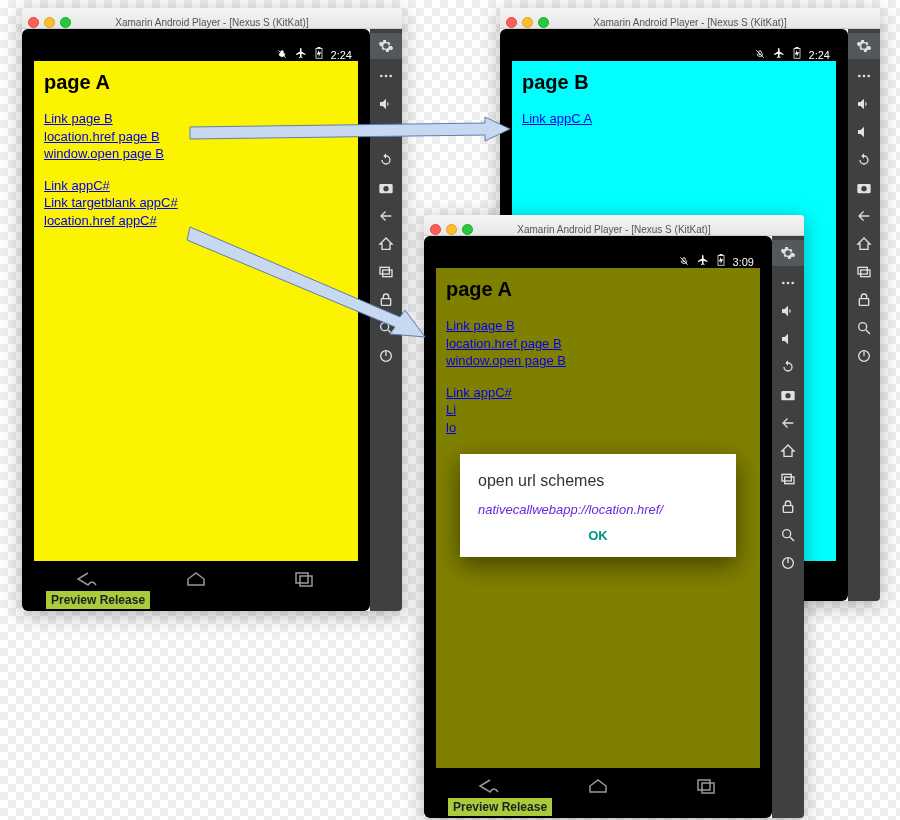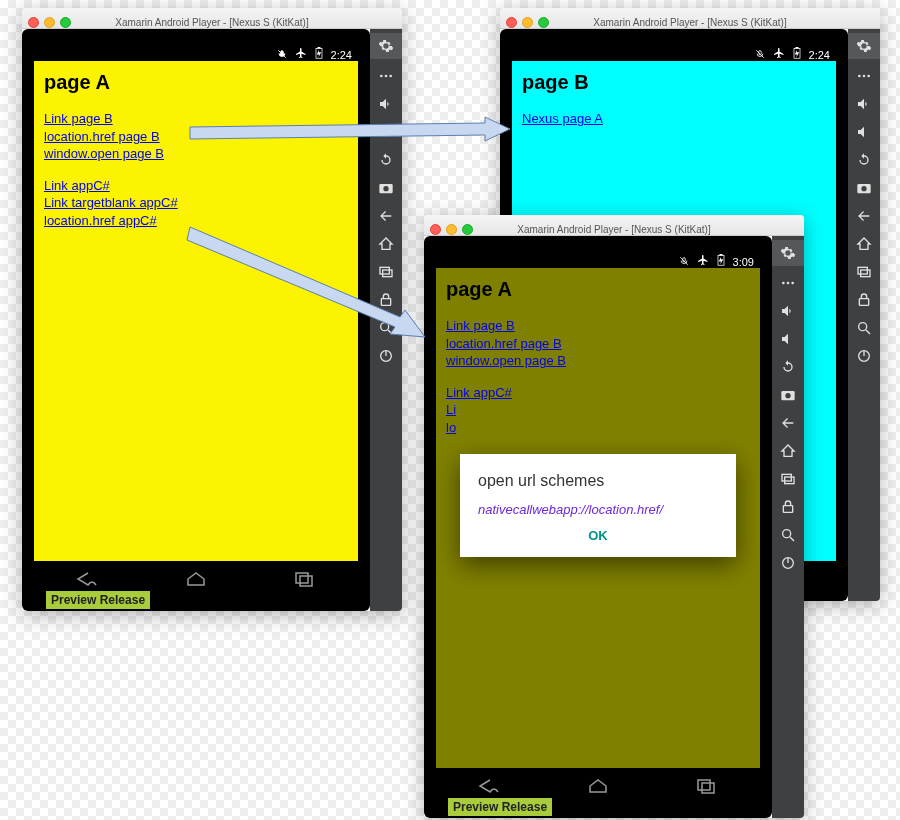--- a/index.html
+++ b/index.html
@@ -345,21 +345,21 @@
           <span class="glyph"><svg width="8" height="12" viewBox="0 0 10 16">
                 <rect x="1" y="2" width="8" height="13" stroke="#fff" fill="none"></rect>
                 <rect x="3" y="0" width="4" height="2" fill="#fff"></rect>
                 <path fill="#fff" d="M5 4l-3 6h3l-1 4 4-7H5z"></path>
               </svg></span>
           <span>2:24</span>
         </div>
         <div class="content cyan" style="height:498px;">
           <div class="page-title">page B</div>
           <div class="linkgroup">
-            <a class="wlink">Nexus page A</a>
+            <a class="wlink">Link appC A</a>
           </div>
         </div>
         <div class="navbar">
           <span><svg width="24" height="16" viewBox="0 0 24 16">
                 <path d="M12 2 L2 8 L12 14 Q16 8 20 14" stroke="#999" fill="none"></path>
               </svg></span>
           <span><svg width="24" height="16" viewBox="0 0 24 16">
                 <path d="M4 14 L4 8 L12 2 L20 8 L20 14 Z" stroke="#999" fill="none"></path>
               </svg></span>
           <span><svg width="24" height="16" viewBox="0 0 24 16">

